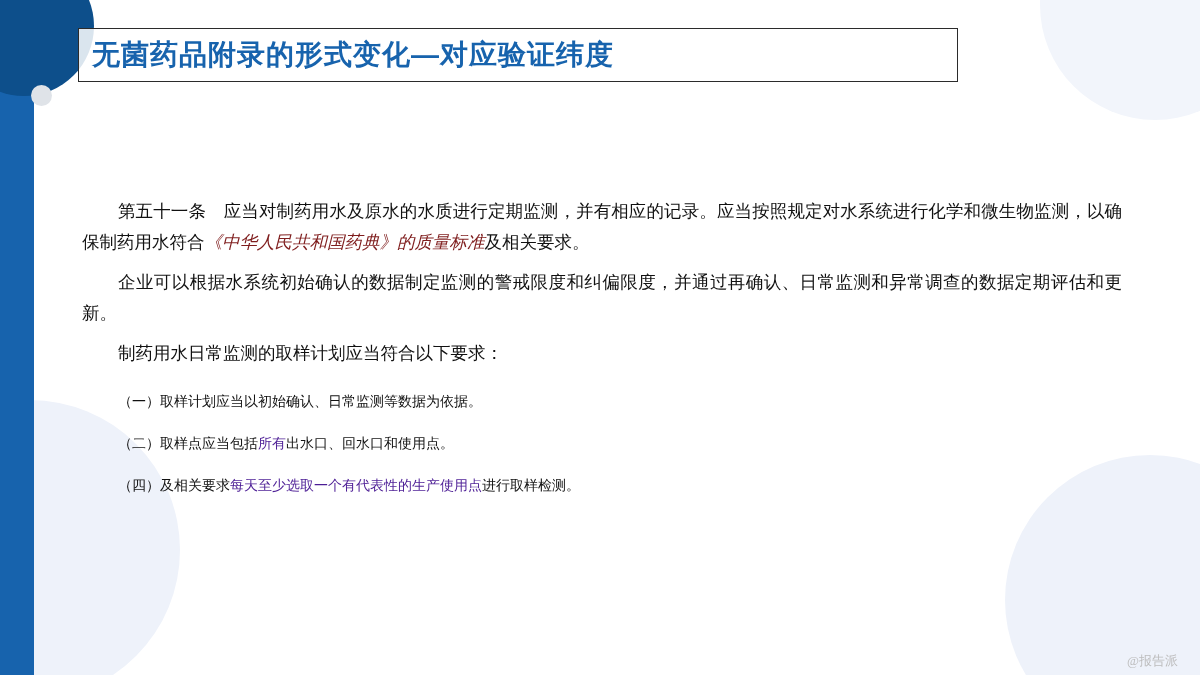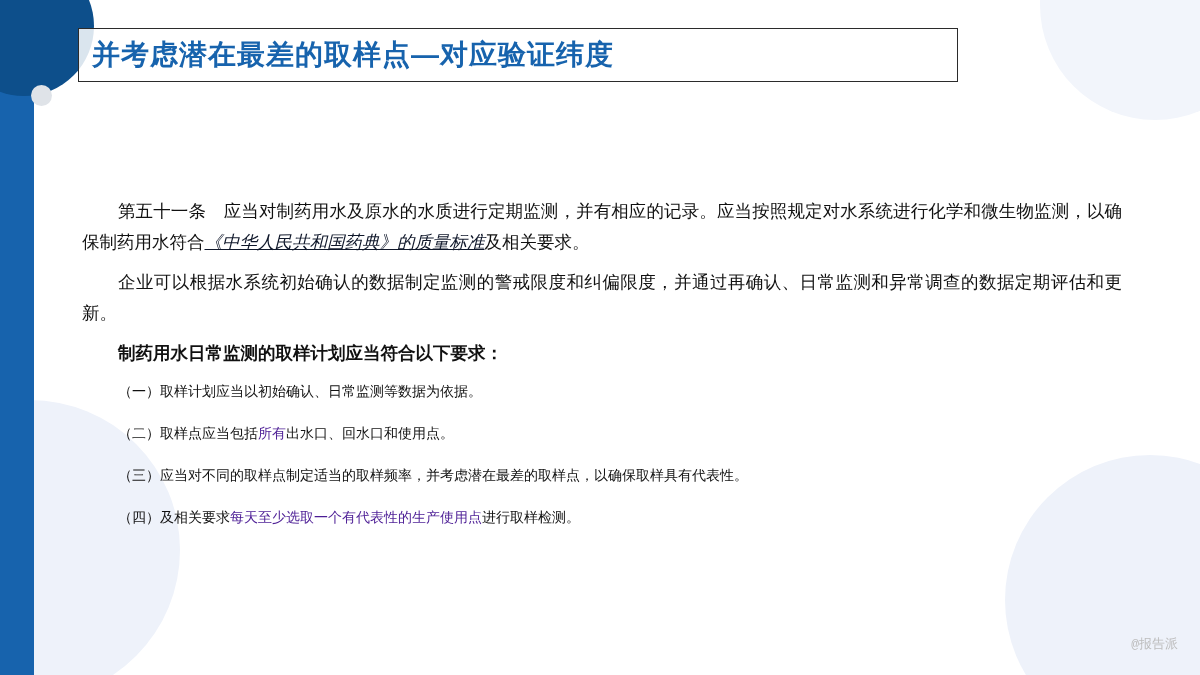--- a/index.html
+++ b/index.html
@@ -130,66 +130,64 @@
     font-size: 17.5px;
     color: #111111;
     line-height: 31px;
     margin: 0 0 9px 0;
     text-align: justify;
   }
   .para.indent {
     text-indent: 36px;
   }
   .para.tight {
-    margin-bottom: 7px;
-    font-weight: bold;
+    margin-bottom: 17px;
   }
   .red {
     color: #4c1d95;
   }
   .blue-italic {
-    color: #0f172a;
+    color: #7f1d1d;
     font-style: italic;
-    text-decoration: underline;
   }
   .list-para {
     font-family: "Liberation Serif", serif;
     font-size: 14px;
     color: #111111;
     line-height: 31px;
     margin: 0 0 11px 0;
     padding-left: 36px;
   }
 
   
   .watermark {
     position: absolute;
     right: 22px;
-    bottom: 22px;
-    font-family: Liberation Mono, monospace;
+    bottom: 5px;
+    font-family: Liberation Serif, serif;
     font-size: 13px;
     color: #bdbdbd;
     z-index: 5;
     white-space: nowrap;
   }
 </style>
 </head>
 <body>
 
 <div class="slide">
 
   <div class="deco-circle-topright"></div>
   <div class="deco-circle-pale-left"></div>
   <div class="deco-circle-pale-right"></div>
   <div class="deco-left-bar"></div>
   <div class="deco-circle-dark"></div>
   <div class="deco-circle-grey"></div>
 
   <div class="title-box"></div>
-  <div class="title-text">并考虑潜在最差的取样点—对应验证纬度</div>
+  <div class="title-text">无菌药品附录的形式变化—对应验证纬度</div>
 
 
   <div class="body-area">
 
     <p class="para indent">
       <span>第五十一条　应当对制药用水及原水的水质进行定期监测，并有相应的记录。应当按照规定对水系统进行化学和微生物监测，以确保制药用水符合</span><span class="blue-italic">《中华人民共和国药典》的质量标准</span><span>及相关要求。</span>
     </p>
 
     <p class="para indent">
       <span>企业可以根据水系统初始确认的数据制定监测的警戒限度和纠偏限度，并通过再确认、日常监测和异常调查的数据定期评估和更新。</span>
@@ -200,23 +198,20 @@
     </p>
 
     <p class="list-para">
       <span>（一）取样计划应当以初始确认、日常监测等数据为依据。</span>
     </p>
 
     <p class="list-para">
       <span>（二）取样点应当包括</span><span class="red">所有</span><span>出水口、回水口和使用点。</span>
     </p>
 
-    <p class="list-para">
-      <span>（三）应当对不同的取样点制定适当的取样频率，并考虑潜在最差的取样点，以确保取样具有代表性。</span>
-    </p>
 
     <p class="list-para">
       <span>（四）及相关要求</span><span class="red">每天至少选取一个有代表性的生产使用点</span><span>进行取样检测。</span>
     </p>
 
   </div>
 
   <div class="watermark">@报告派</div>
 
 </div>

